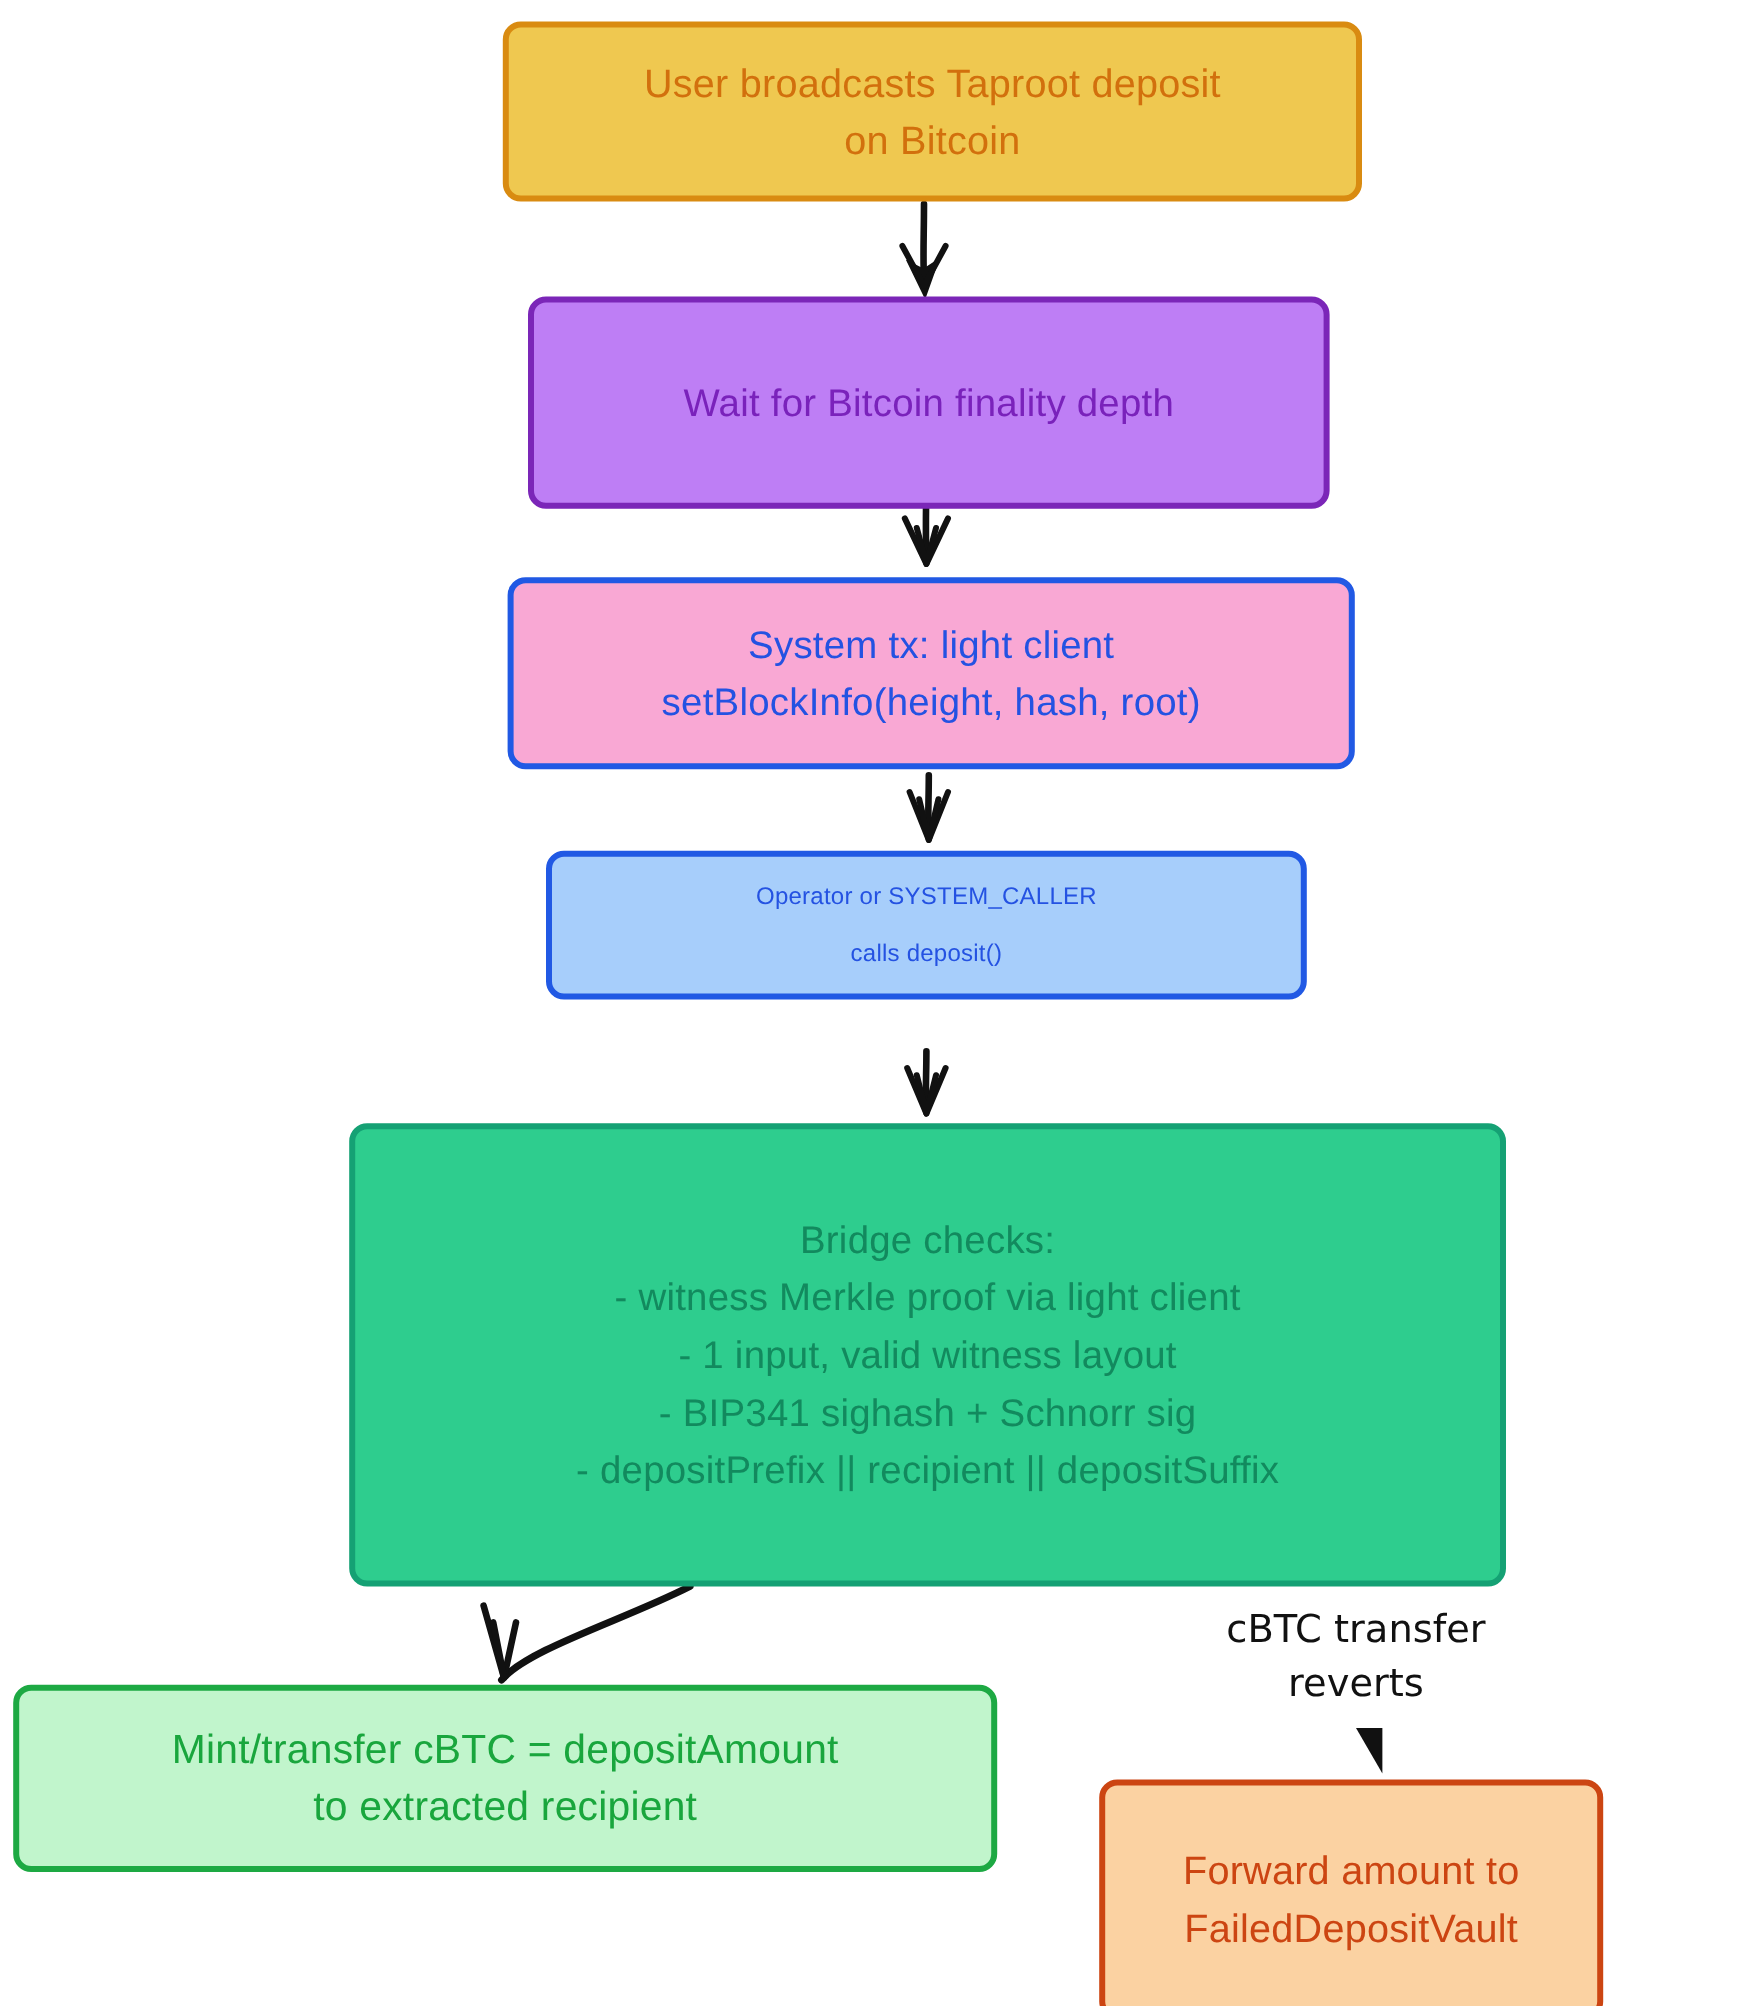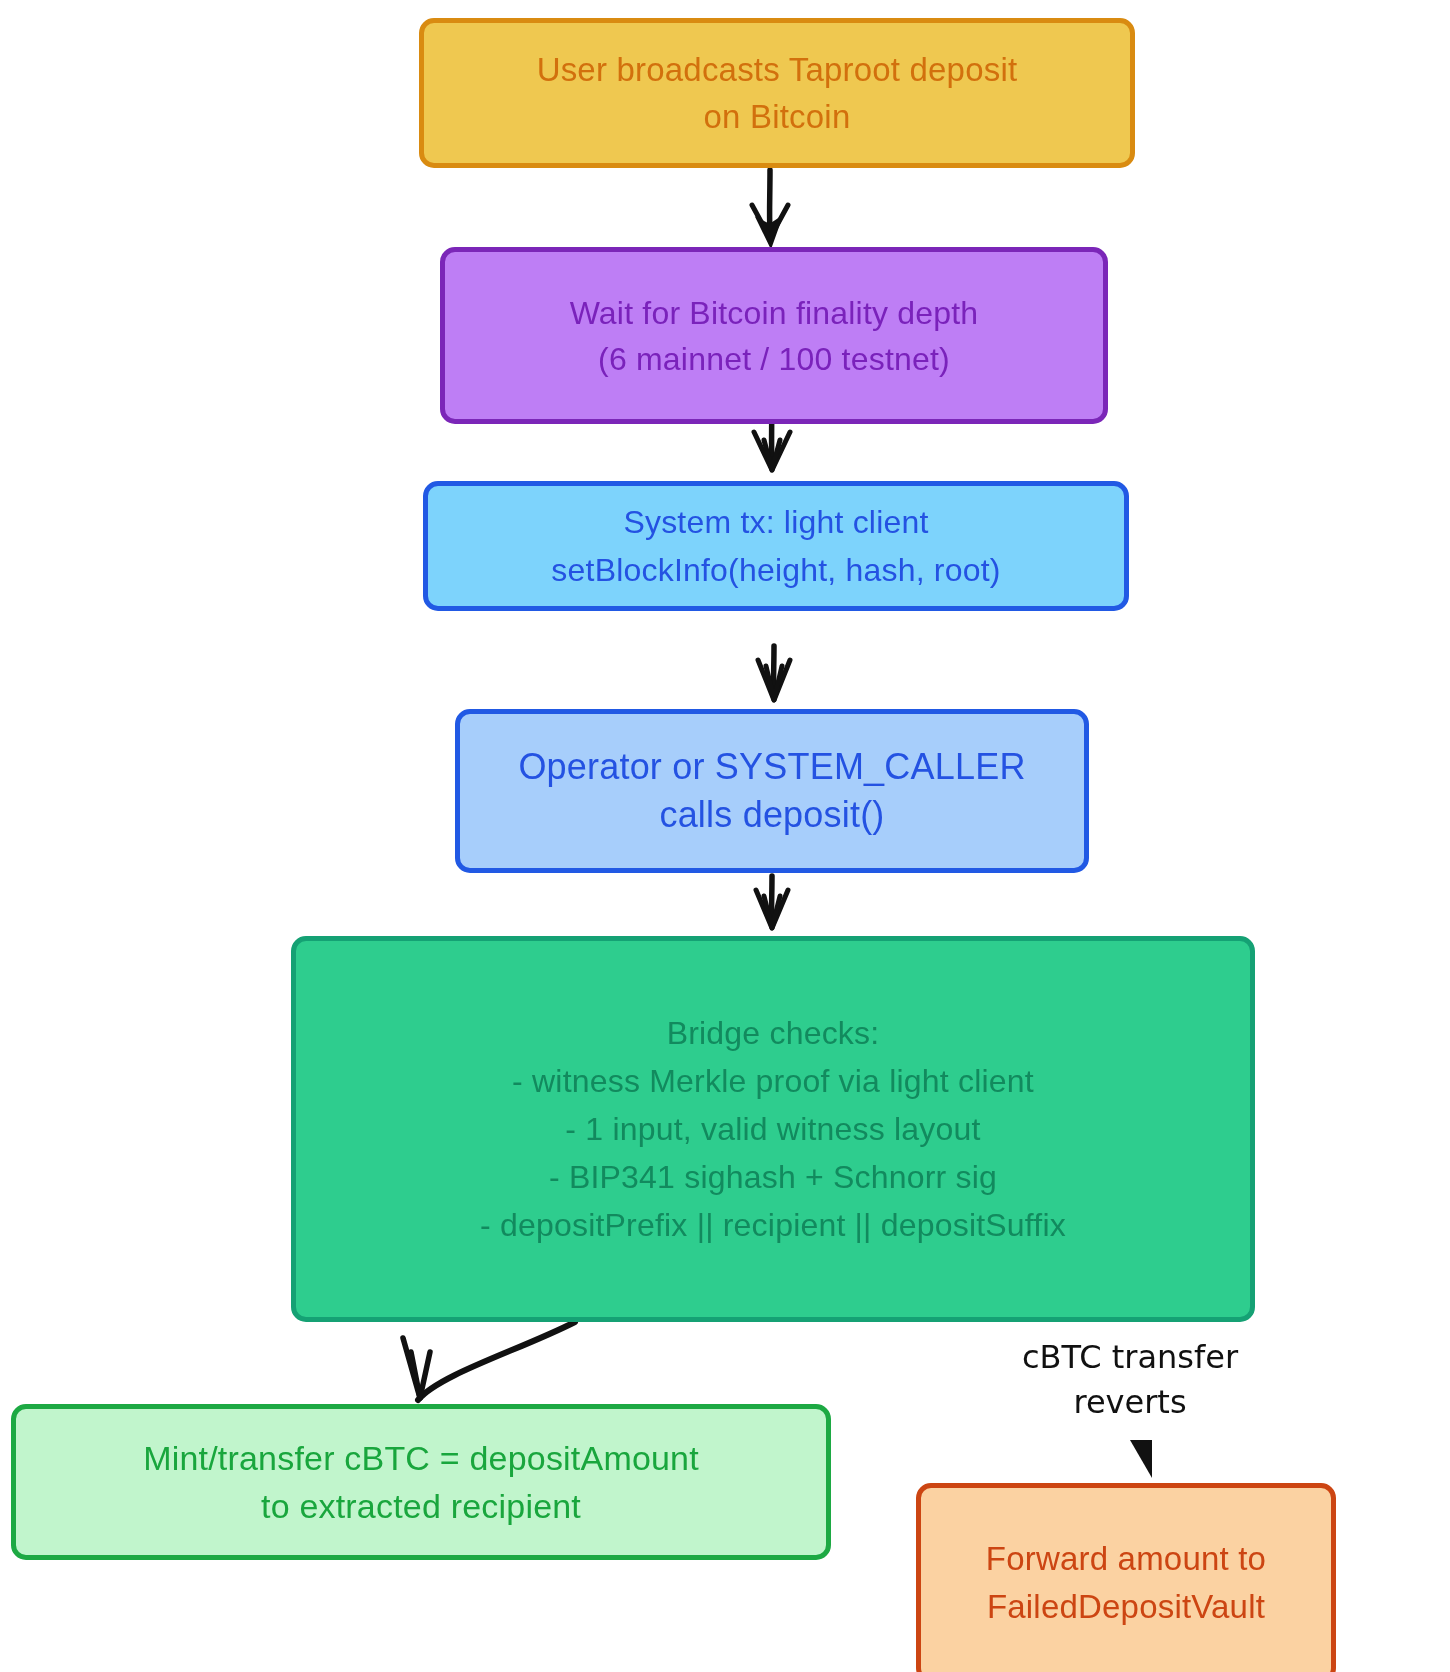--- a/index.html
+++ b/index.html
@@ -59,33 +59,33 @@
   }
   .n-finality {
     left: 440px; top: 247px; width: 668px; height: 177px;
     background: #be7ef5;
     border-color: #7b26b8;
     color: #7a22bb;
     font-size: 32px;
     line-height: 46px;
   }
   .n-lightclient {
-    left: 423px; top: 481px; width: 706px; height: 130px;
-    background: #7dd3fc;
+    left: 423px; top: 481px; width: 706px; height: 160px;
+    background: #f9a8d4;
     border-color: #2159e4;
     color: #2452e2;
     font-size: 32px;
     line-height: 48px;
   }
   .n-operator {
-    left: 455px; top: 709px; width: 634px; height: 164px;
+    left: 455px; top: 709px; width: 634px; height: 124px;
     background: #a7cefb;
     border-color: #2159e4;
     color: #2452e2;
-    font-size: 36px;
+    font-size: 20px;
     line-height: 48px;
   }
   .n-bridge {
     left: 291px; top: 936px; width: 964px; height: 386px;
     background: #2ecd8e;
     border-color: #15a174;
     color: #128a5e;
     font-size: 32px;
     line-height: 48px;
   }
@@ -175,21 +175,20 @@
     </g>
   </svg>
 
   <div class="node n-deposit">
     <span class="line">User broadcasts Taproot deposit</span>
     <span class="line">on Bitcoin</span>
   </div>
 
   <div class="node n-finality">
     <span class="line">Wait for Bitcoin finality depth</span>
-    <span class="line">(6 mainnet / 100 testnet)</span>
   </div>
 
   <div class="node n-lightclient">
     <span class="line">System tx: light client</span>
     <span class="line">setBlockInfo(height, hash, root)</span>
   </div>
 
   <div class="node n-operator">
     <span class="line">Operator or SYSTEM_CALLER</span>
     <span class="line">calls deposit()</span>

